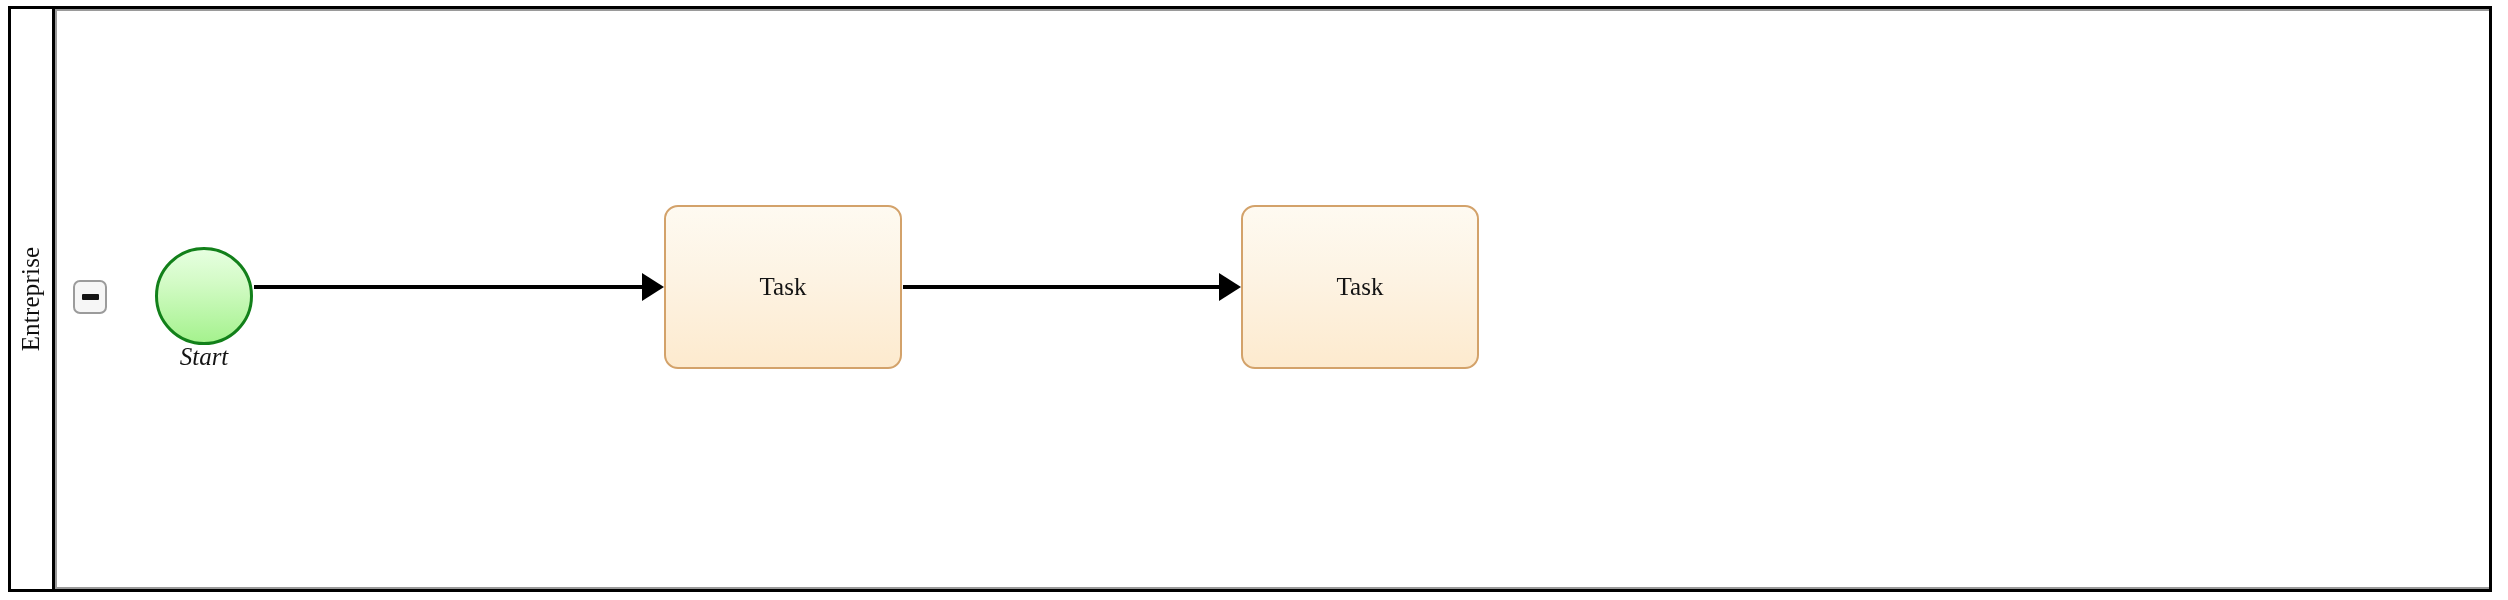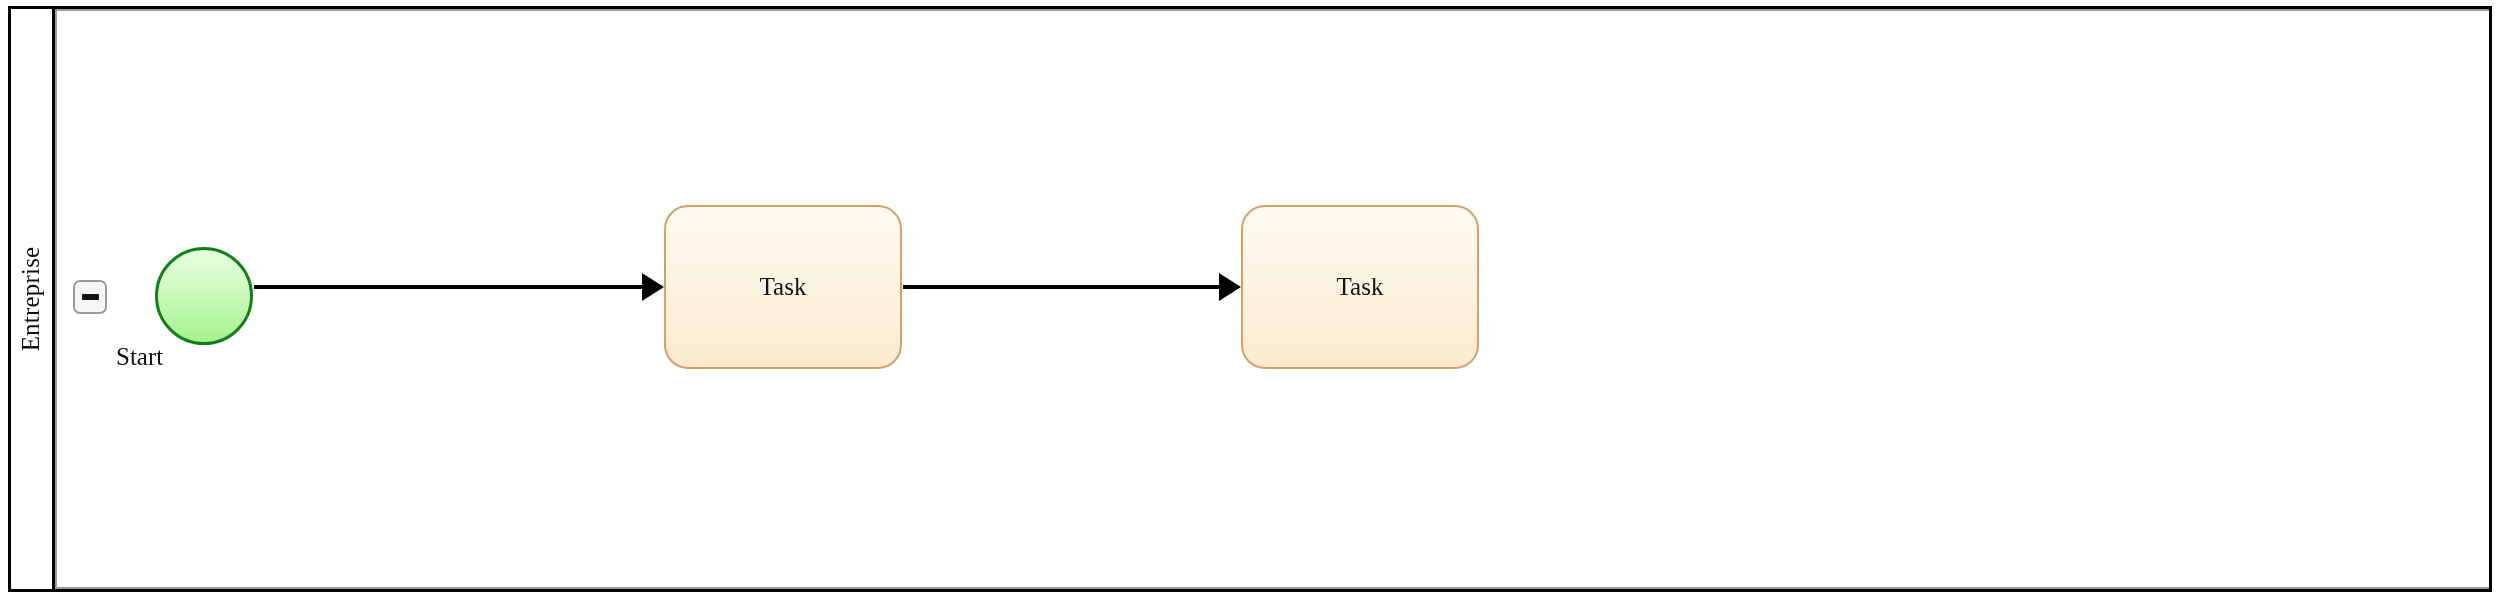--- a/index.html
+++ b/index.html
@@ -107,33 +107,34 @@
     border-radius: 50%;
     border: 3px solid #12801a;
     box-sizing: border-box;
     background: linear-gradient(to bottom, #e6ffe0 0%, #d3fbc6 35%, #a5f28e 100%);
   }
   .start-label {
     position: absolute;
     left: 105px;
     top: 334px;
     width: 176px;
-    text-align: left;
+    text-align: center;
     font-size: 25px;
     color: #141414;
+    font-style: italic;
   }
 
   
   .task {
     position: absolute;
     top: 196px;
     width: 238px;
     height: 164px;
     border: 2px solid #d3a26a;
-    border-radius: 24px;
+    border-radius: 14px;
     box-sizing: border-box;
     background: linear-gradient(to bottom, #fefaf1 0%, #fdf3e3 45%, #fdeace 100%);
     display: flex;
     align-items: center;
     justify-content: center;
   }
   .task-label {
     font-size: 25px;
     color: #141414;
   }

